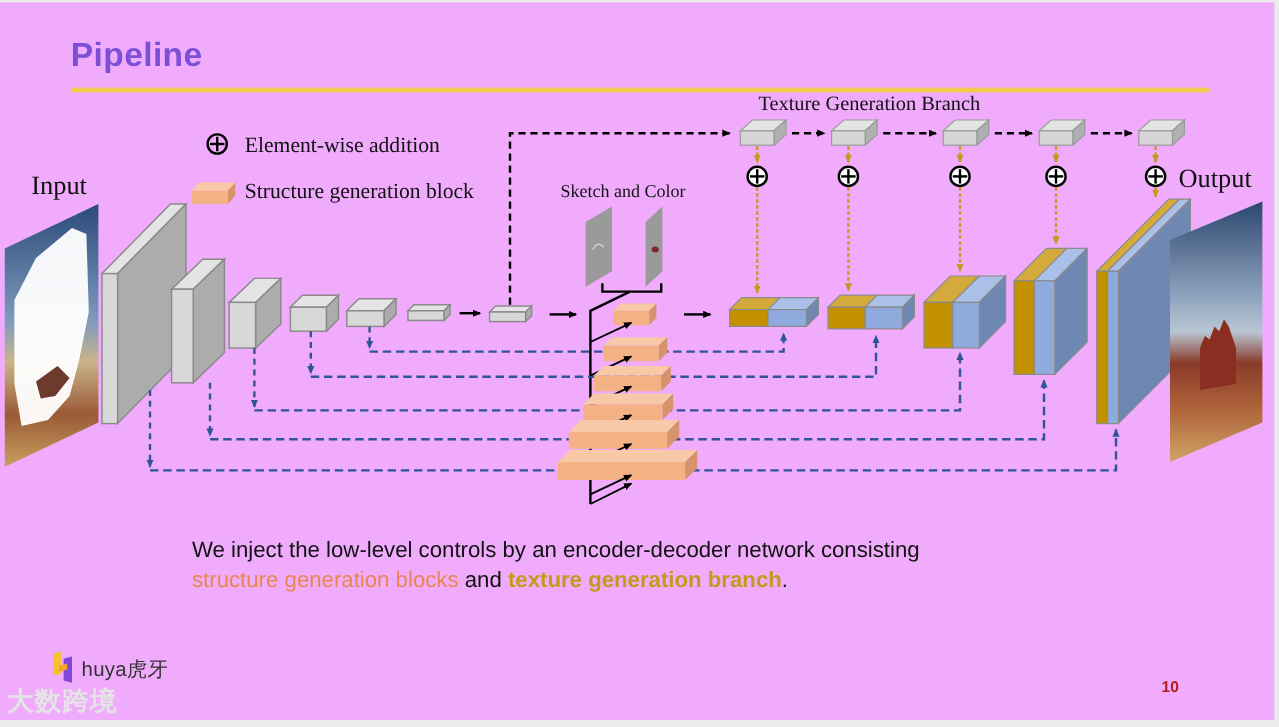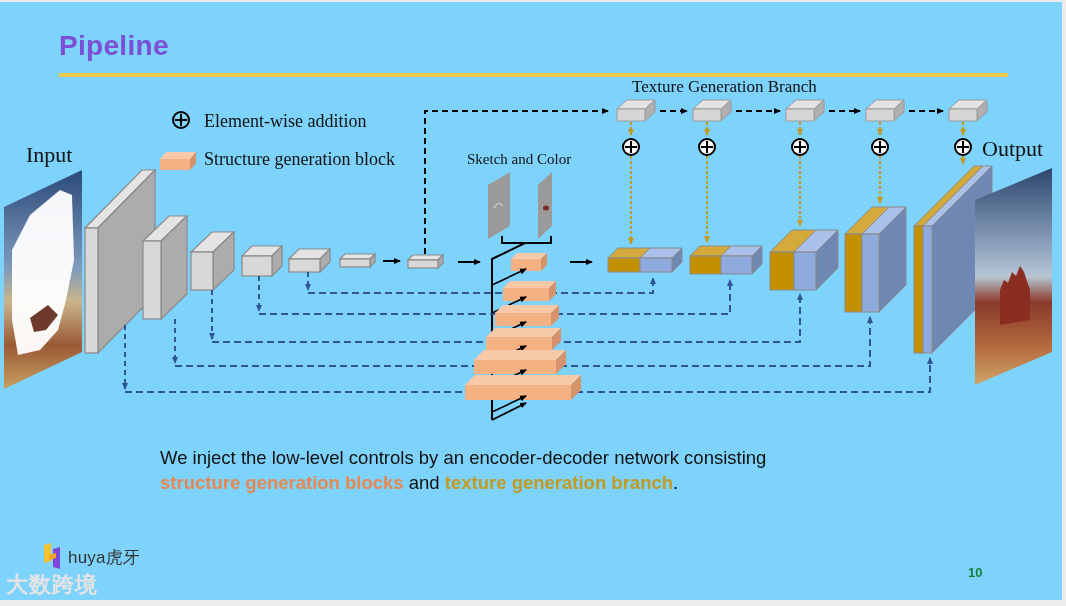--- a/index.html
+++ b/index.html
@@ -1,28 +1,28 @@
 <!DOCTYPE html>
 <html><head>
 <meta charset="utf-8">
 <style>
   html, body { margin: 0; padding: 0; }
   body { width: 1066px; height: 606px; background: #ececee; position: relative; overflow: hidden; font-family: "Liberation Sans", sans-serif; }
-  .slide { position: absolute; left: 0; top: 2px; width: 1062px; height: 598px; background: #7dd3fc; }
+  .slide { position: absolute; left: 0; top: 2px; width: 1062px; height: 598px; background: #f0abfc; }
   .title { position: absolute; left: 59px; top: 28px; font-size: 28px; font-weight: bold; color: #7b4fd6; letter-spacing: 0.3px; }
   .title-rule { position: absolute; left: 59px; top: 71px; width: 949px; height: 4px; background: #f2c94c; }
   svg.diagram { position: absolute; left: 0; top: 0; }
   .serif { font-family: "Liberation Serif", serif; }
   .caption { position: absolute; left: 124px; top: 445px; font-size: 18.5px; color: #111; line-height: 25px; margin-left: 36px; }
-  .hl-struct { color: #e8874f; font-weight: bold; }
+  .hl-struct { color: #e8874f; font-weight: normal; }
   .hl-tex { color: #c39a1e; font-weight: bold; }
   .logo { position: absolute; left: 44px; top: 543px; display: flex; align-items: flex-end; }
   .logo-text { font-size: 17px; color: #333; margin-left: 4px; letter-spacing: 0.2px; }
   .watermark { position: absolute; left: 6px; top: 570px; font-size: 22px; color: #e4e4e4; font-weight: bold; letter-spacing: 1px; text-align: right; }
-  .page-num { position: absolute; left: 968px; top: 565px; font-size: 13px; font-weight: bold; color: #15803d; }
+  .page-num { position: absolute; left: 968px; top: 565px; font-size: 13px; font-weight: bold; color: #b91c1c; }
 </style>
 </head>
 <body>
 
 <div class="slide">
   <div class="title">Pipeline</div>
   <div class="title-rule"></div>
 </div>
 
 <svg class="diagram" width="1066" height="606" viewBox="0 0 1066 606">

